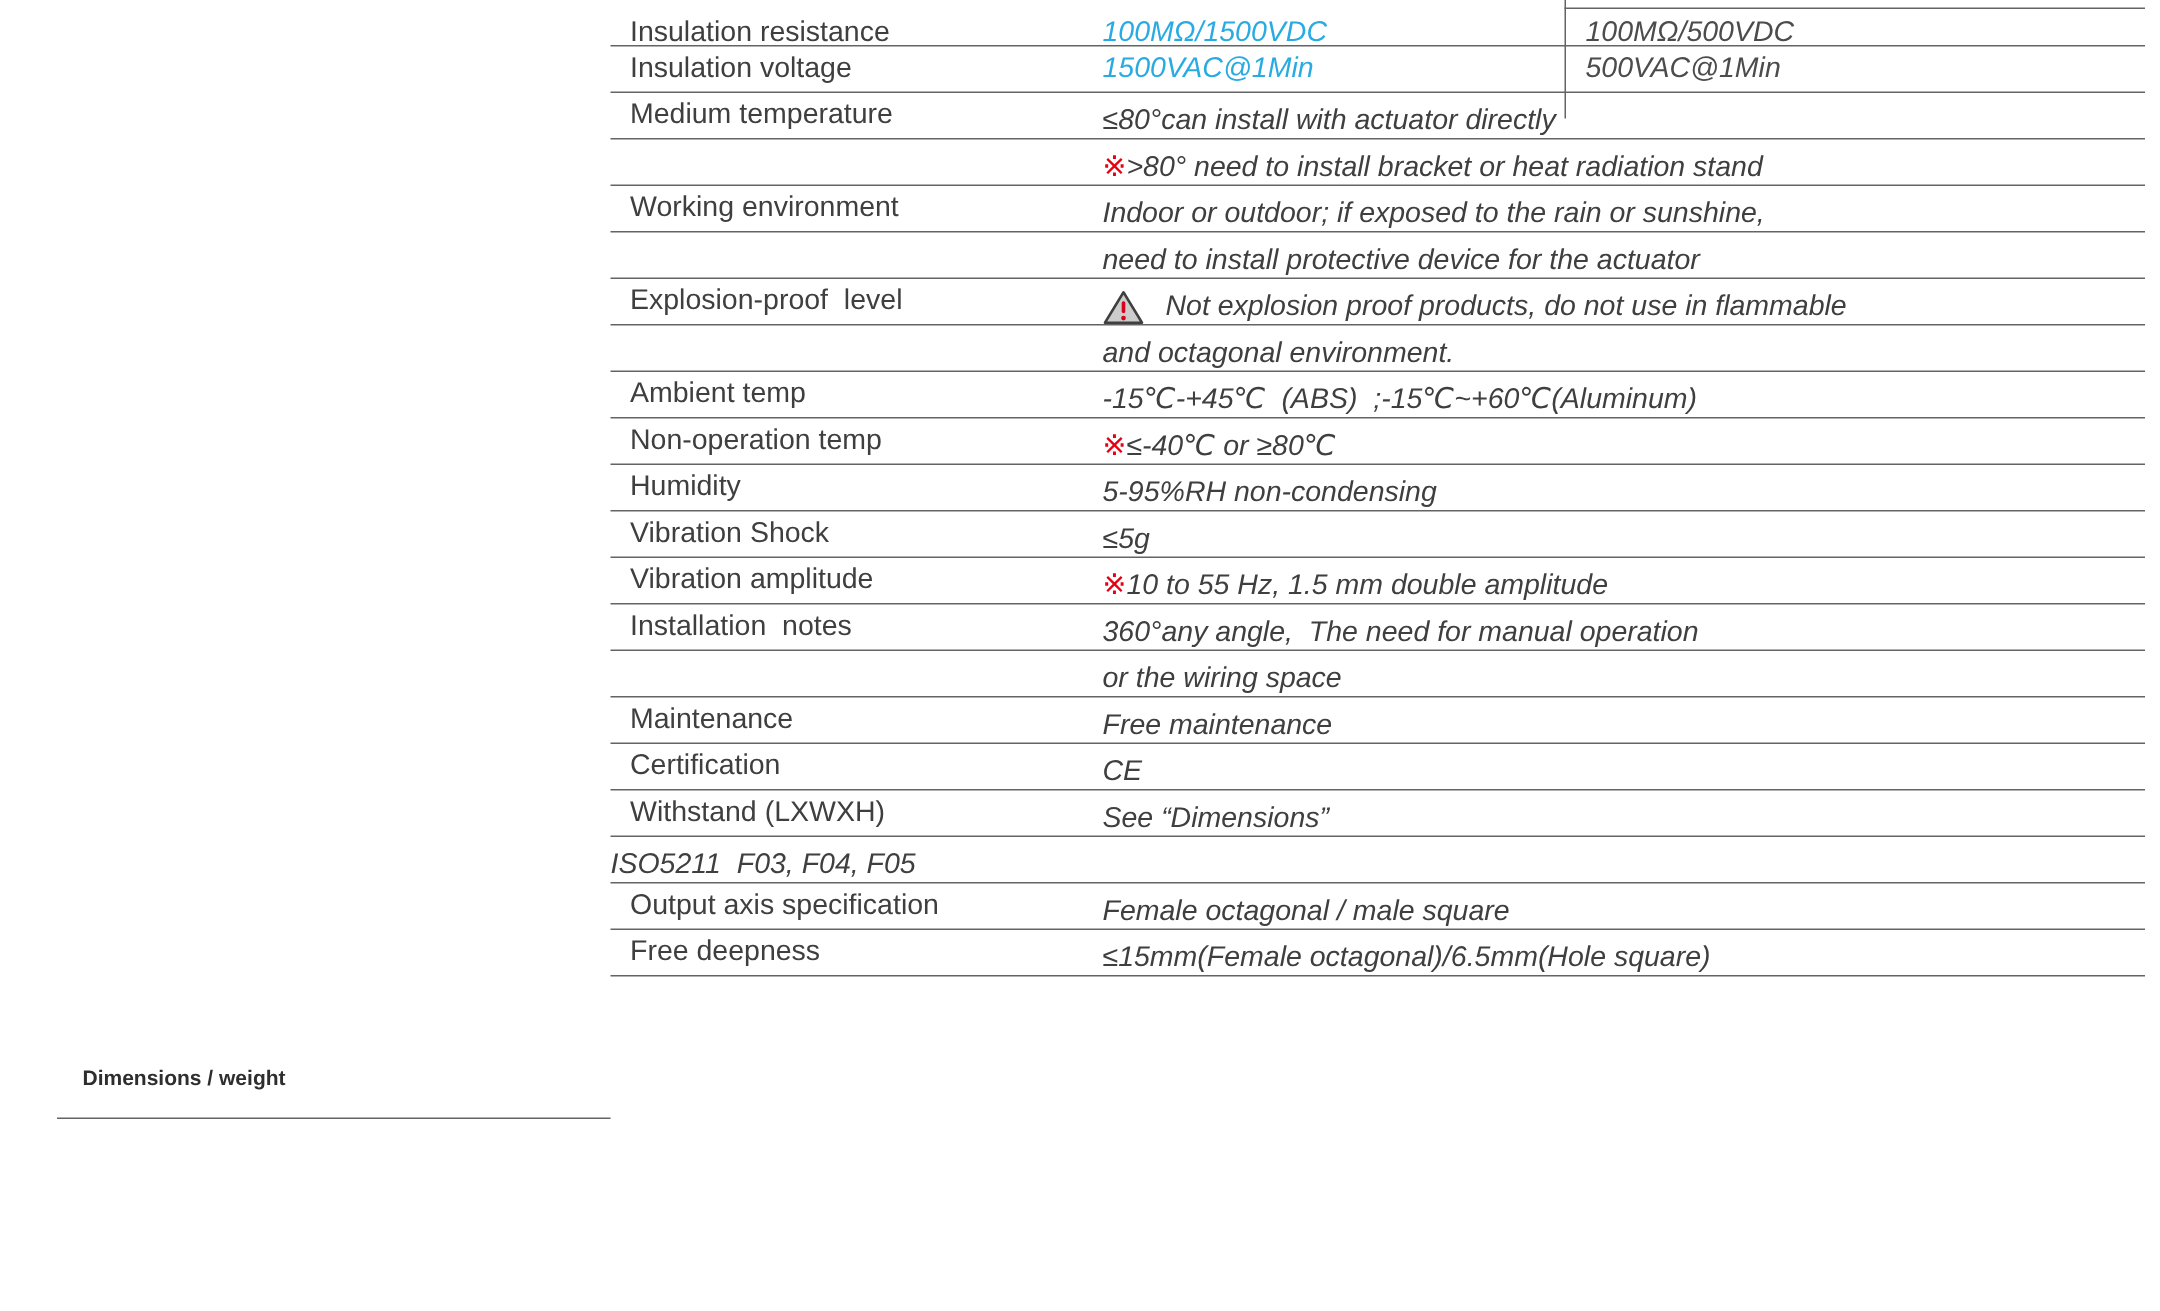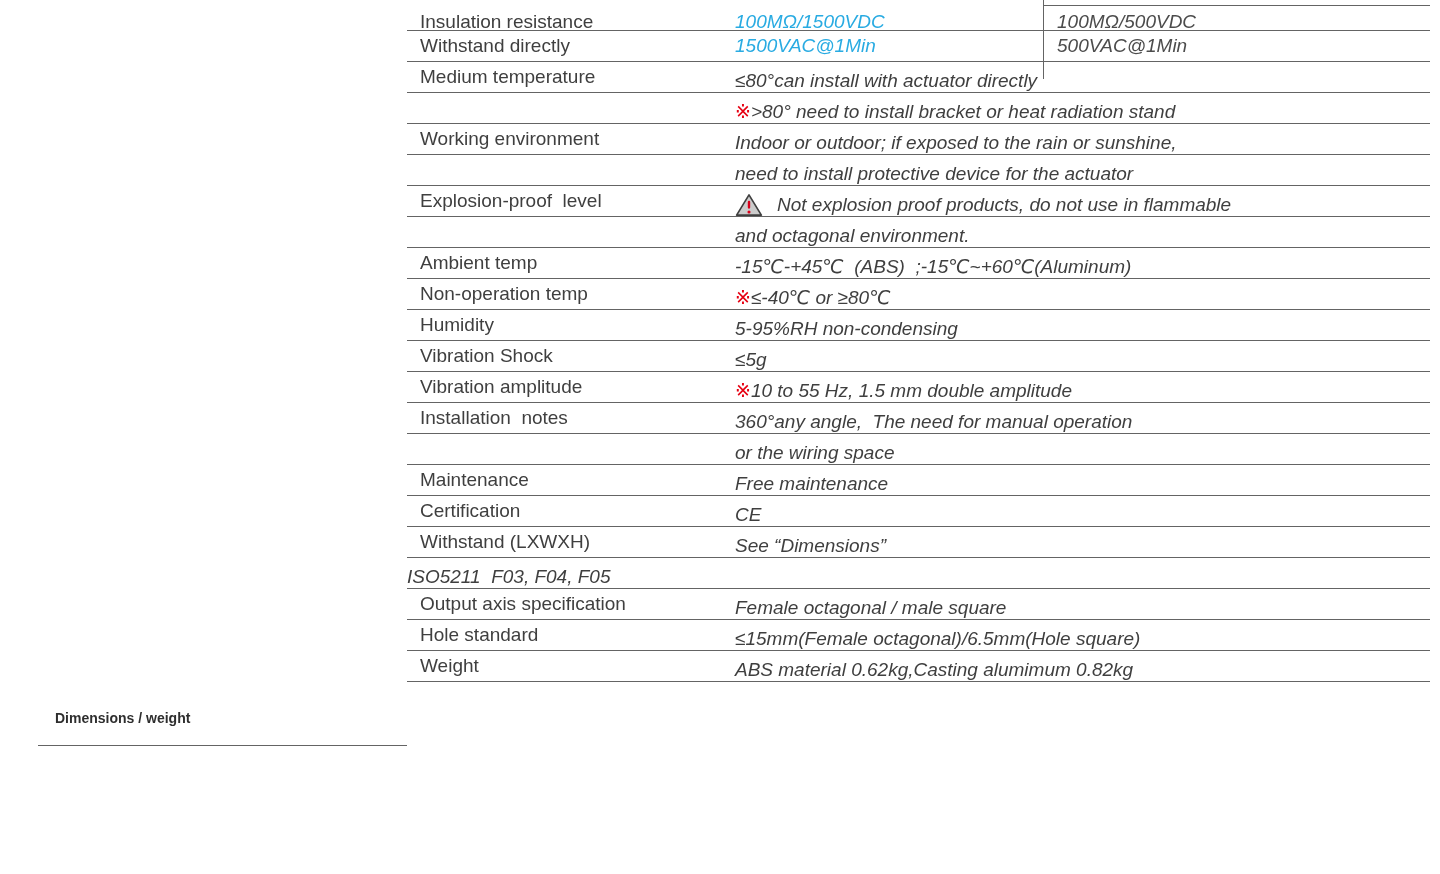--- a/index.html
+++ b/index.html
@@ -51,21 +51,21 @@
 
   <div class="spec-table">
 
     <div class="t-row row-first">
       <div class="cell label">Insulation resistance</div>
       <div class="cell value primary"><span class="vtext">100MΩ/1500VDC</span></div>
       <div class="cell value secondary"><span class="vtext">100MΩ/500VDC</span></div>
     </div>
 
     <div class="t-row">
-      <div class="cell label">Withstand directly</div>
+      <div class="cell label">Insulation voltage</div>
       <div class="cell value primary"><span class="vtext">1500VAC@1Min</span></div>
       <div class="cell value secondary"><span class="vtext">500VAC@1Min</span></div>
     </div>
 
     <div class="t-row">
       <div class="cell label">Medium temperature</div>
       <div class="cell value lower"><span class="vtext">≤80°can install with actuator directly</span></div>
     </div>
 
     <div class="t-row">
@@ -153,26 +153,22 @@
     <div class="t-row">
       <div class="cell value lower"><span class="vtext">ISO5211  F03, F04, F05</span></div>
     </div>
 
     <div class="t-row">
       <div class="cell label">Output axis specification</div>
       <div class="cell value lower"><span class="vtext">Female octagonal / male square</span></div>
     </div>
 
     <div class="t-row">
-      <div class="cell label">Hole standard</div>
+      <div class="cell label">Free deepness</div>
       <div class="cell value lower"><span class="vtext">≤15mm(Female octagonal)/6.5mm(Hole square)</span></div>
     </div>
 
-    <div class="t-row">
-      <div class="cell label">Weight</div>
-      <div class="cell value lower"><span class="vtext">ABS material 0.62kg,Casting alumimum 0.82kg</span></div>
-    </div>
 
     <div class="v-divider"></div>
     <div class="rc-topline"></div>
   </div>
 
 </div>
 
 </body></html>

